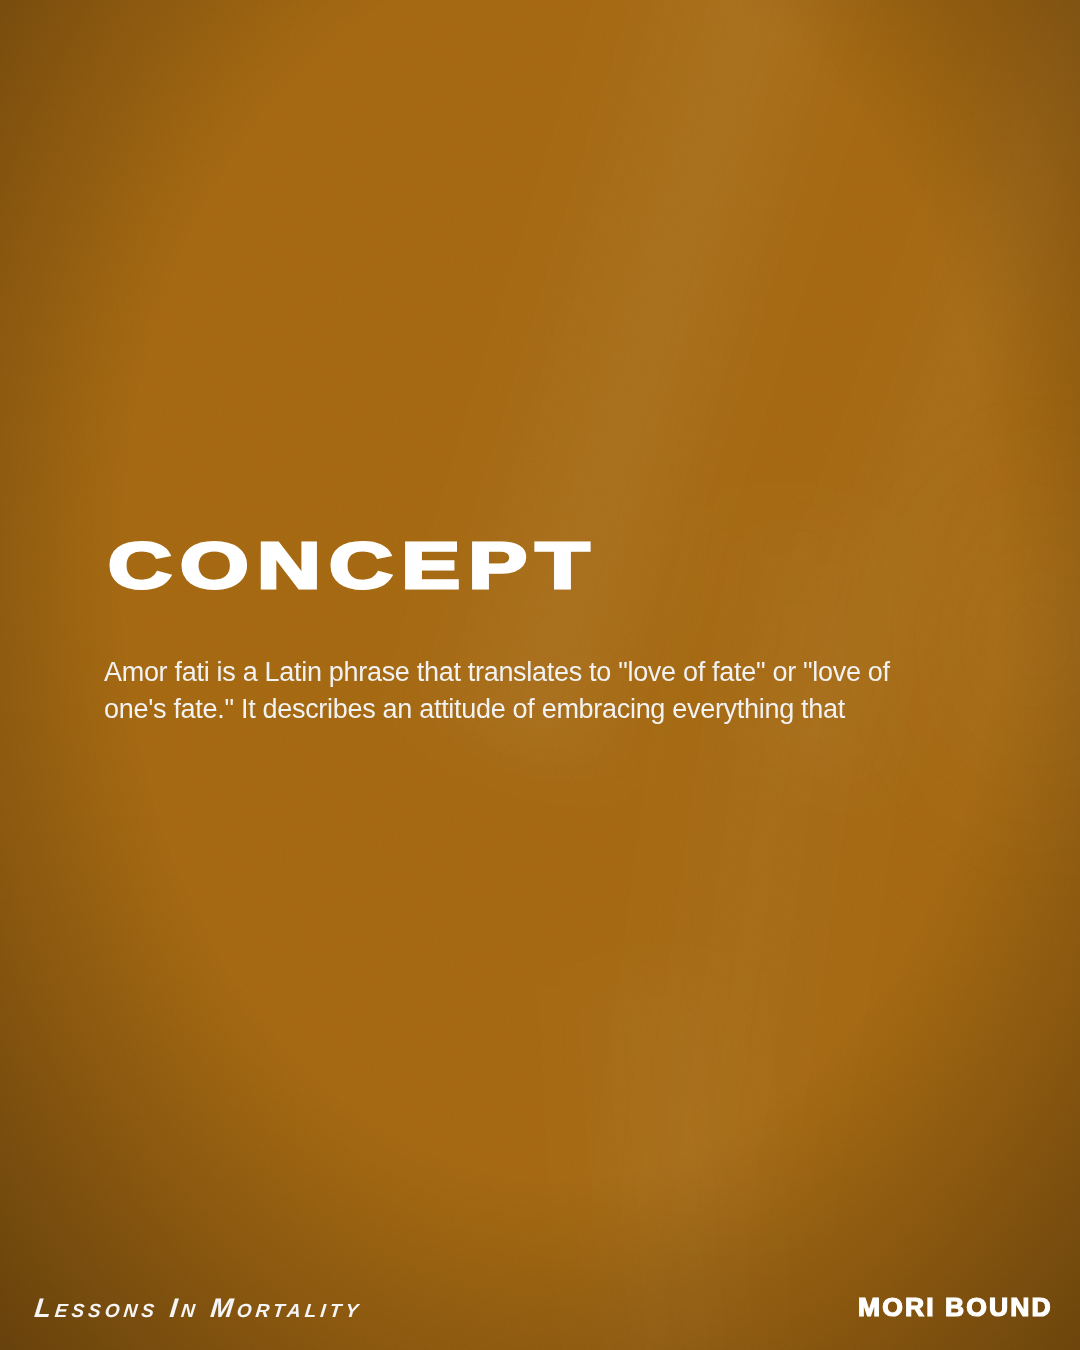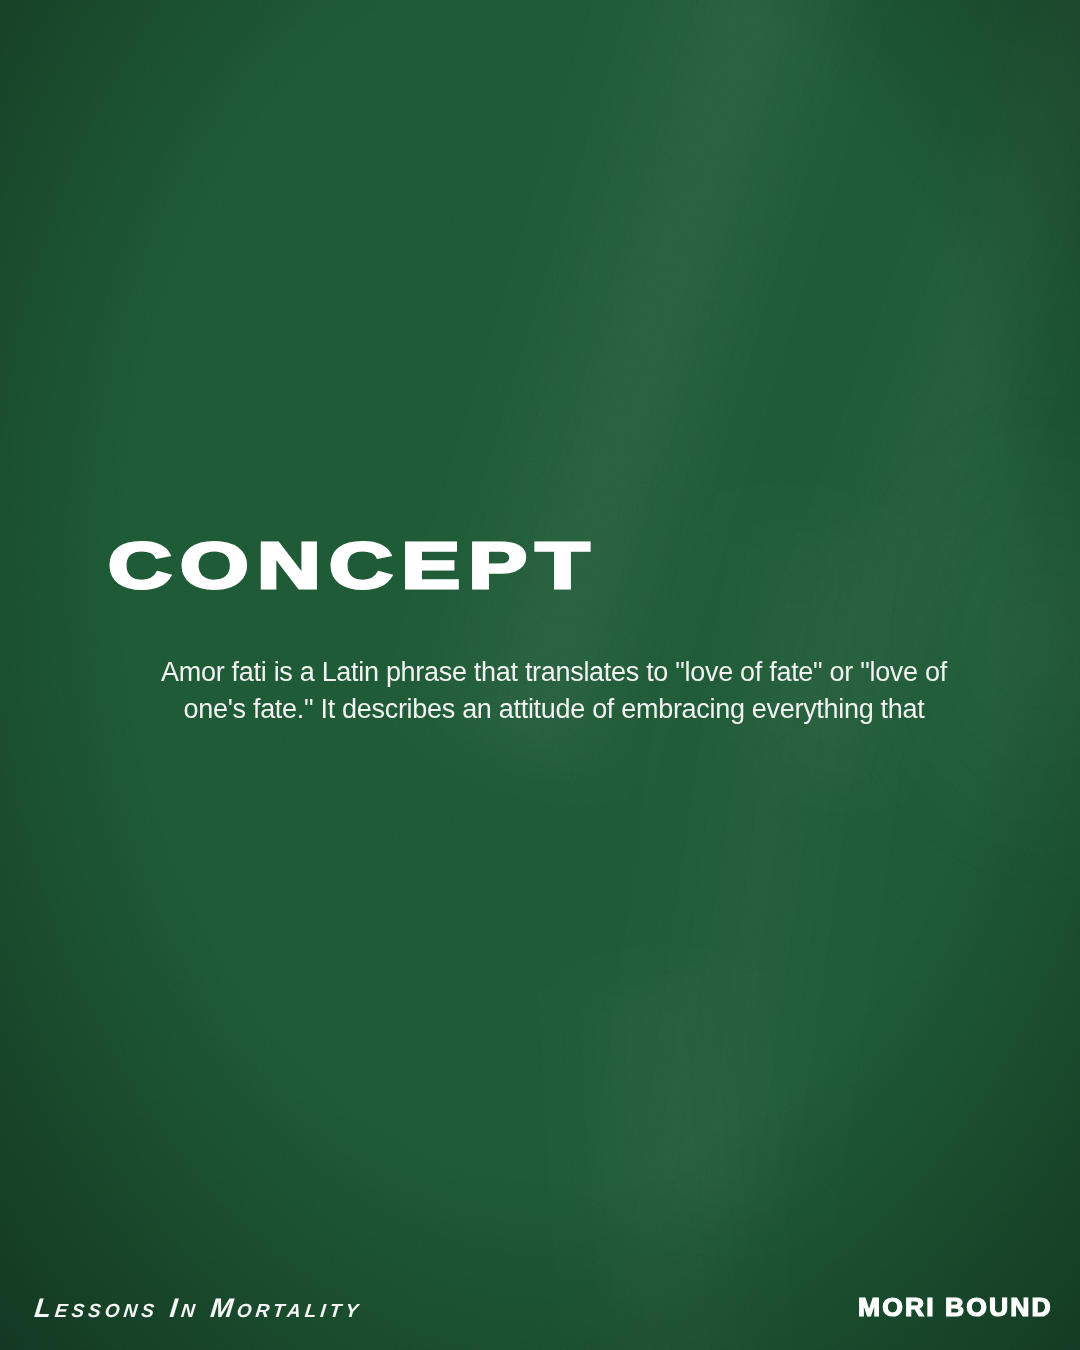--- a/index.html
+++ b/index.html
@@ -4,21 +4,21 @@
 <style>
   html, body {
     margin: 0;
     padding: 0;
     background: #000;
   }
   .canvas {
     position: relative;
     width: 1080px;
     height: 1350px;
-    background: #14532d;
+    background: #a16207;
     overflow: hidden;
     font-family: "Liberation Sans", sans-serif;
   }
 
   
   .tex {
     position: absolute;
     pointer-events: none;
   }
   .streak-main {
@@ -84,21 +84,20 @@
   .definition {
     position: absolute;
     left: 104px;
     top: 654px;
     width: 900px;
     color: #f2f2f2;
     font-size: 27px;
     line-height: 37px;
     letter-spacing: -0.3px;
     font-weight: 400;
-    text-align: center;
   }
   .definition .line {
     white-space: nowrap;
   }
   .footer-series {
     position: absolute;
     left: 33px;
     bottom: 26px;
     color: #f5f5f5;
     font-style: italic;

